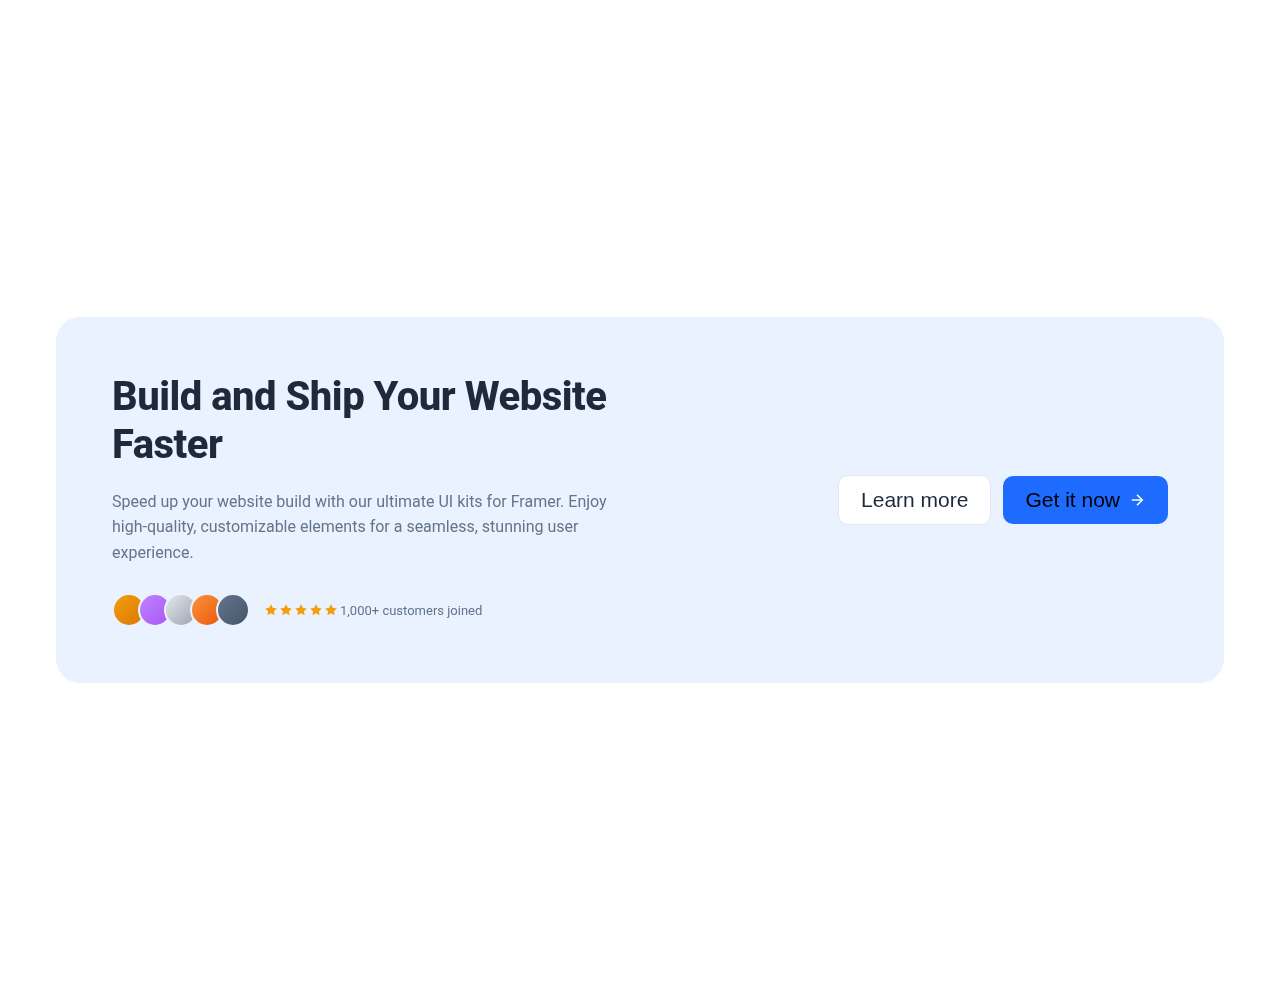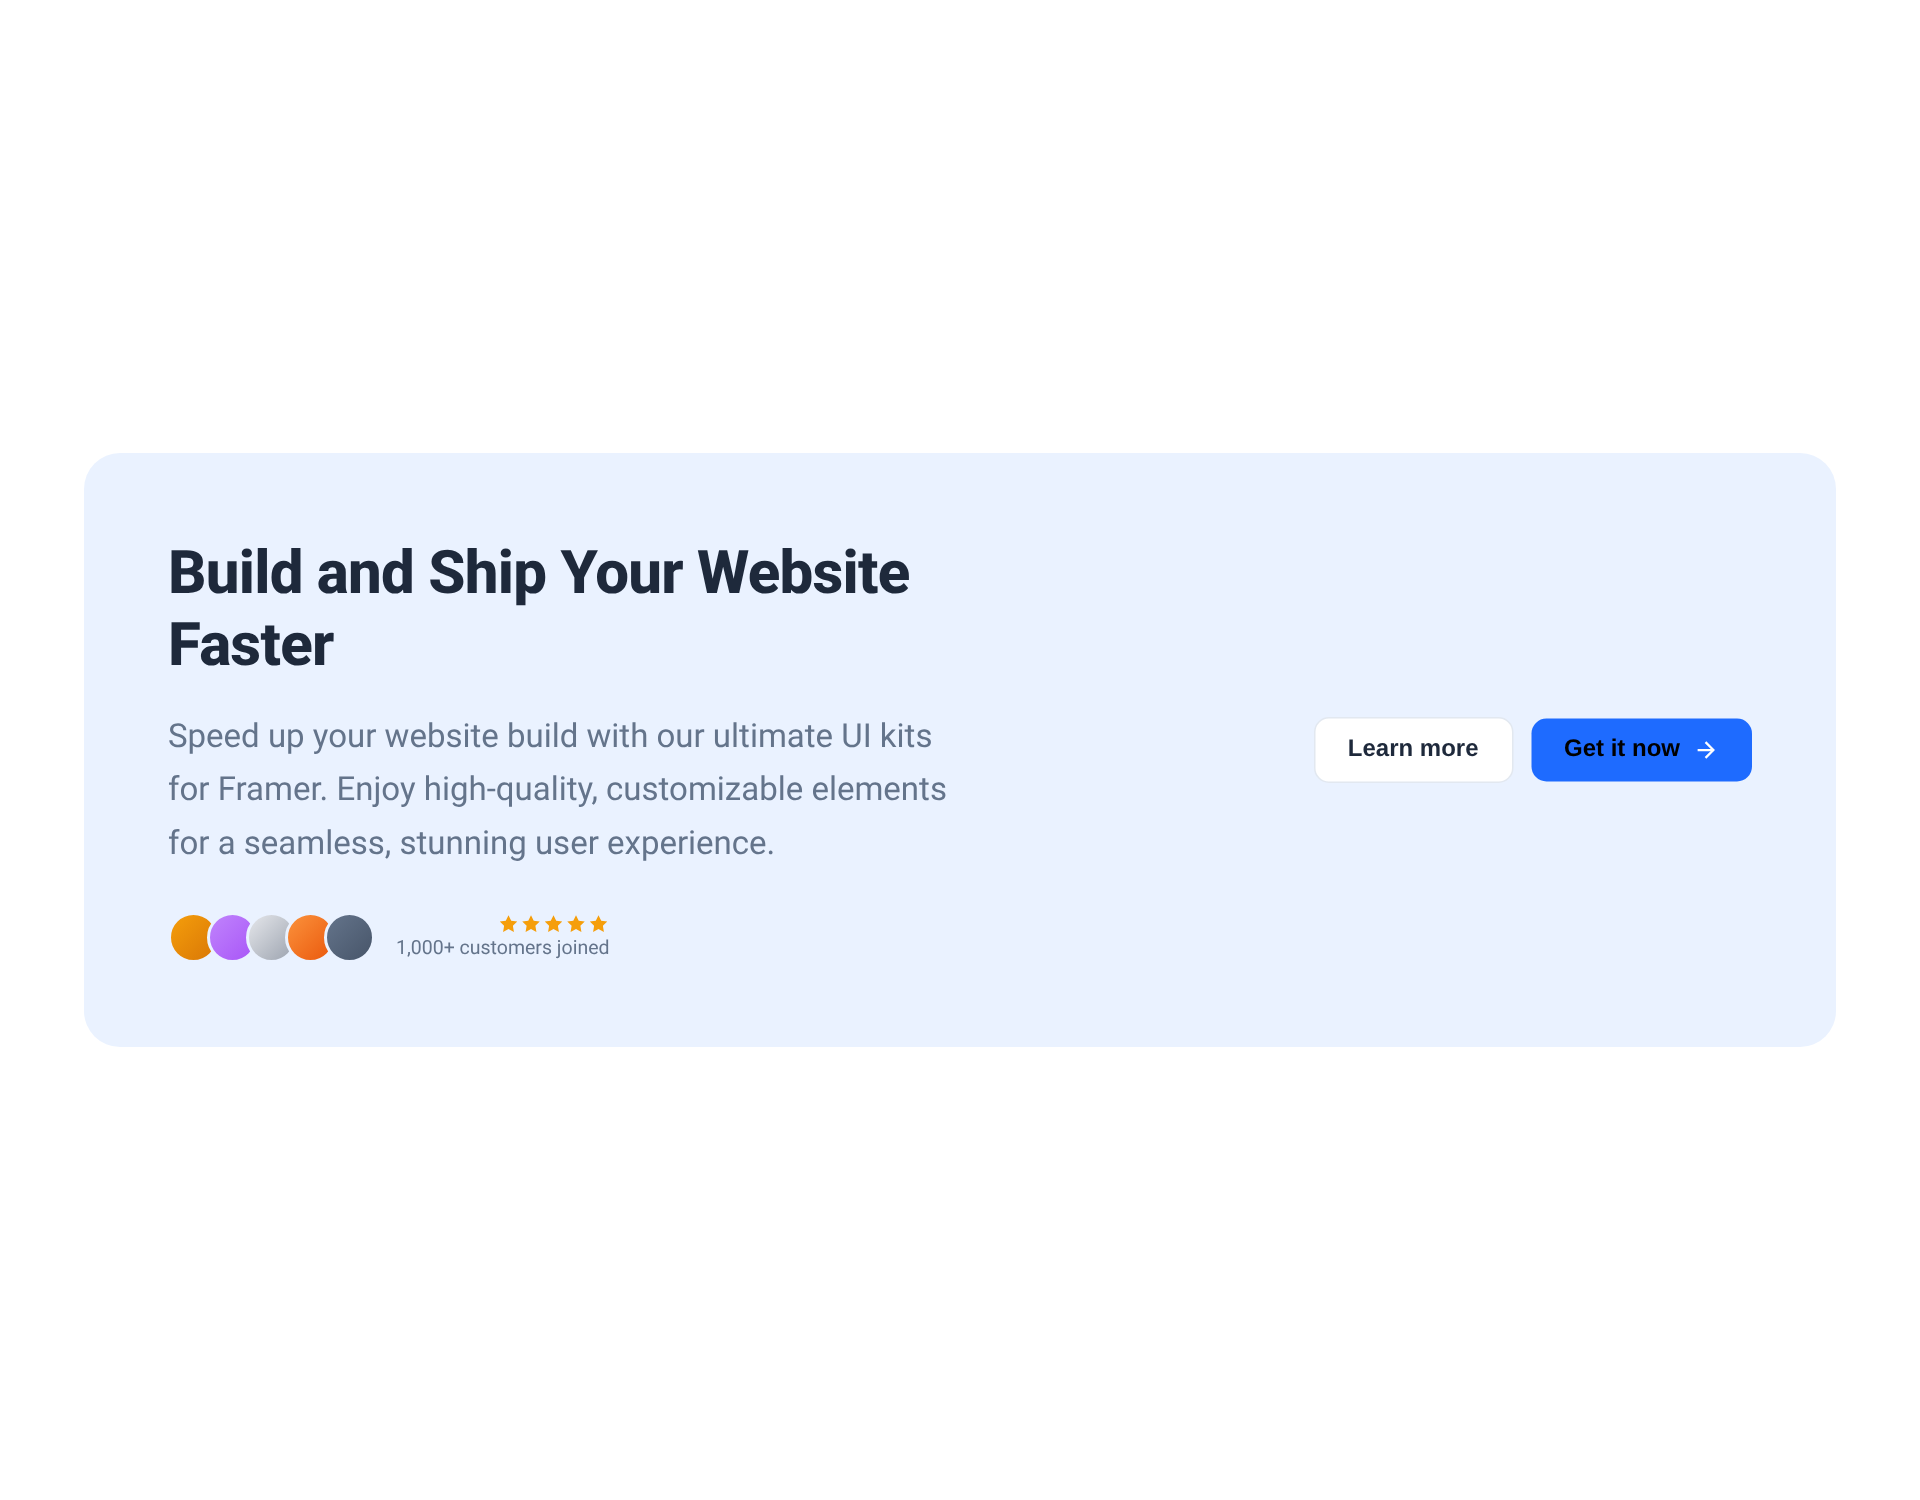--- a/index.html
+++ b/index.html
@@ -38,21 +38,21 @@
     .heading {
       font-size: 40px;
       font-weight: 800;
       color: #1e293b;
       line-height: 1.2;
       letter-spacing: -0.5px;
       margin-bottom: 20px;
     }
 
     .description {
-      font-size: 22px;
+      font-size: 16px;
       color: #64748b;
       line-height: 1.6;
       margin-bottom: 28px;
     }
 
     .social-proof {
       display: flex;
       align-items: center;
       gap: 14px;
     }
@@ -75,23 +75,22 @@
     }
 
     .avatar-1 { background: linear-gradient(135deg, #f59e0b, #d97706); }
     .avatar-2 { background: linear-gradient(135deg, #c084fc, #a855f7); }
     .avatar-3 { background: linear-gradient(135deg, #e5e7eb, #9ca3af); }
     .avatar-4 { background: linear-gradient(135deg, #fb923c, #ea580c); }
     .avatar-5 { background: linear-gradient(135deg, #64748b, #475569); }
 
     .proof-text {
       display: flex;
-      flex-direction: column;
+      flex-direction: row;
       gap: 2px;
-      align-items: flex-end;
     }
 
     .stars {
       display: flex;
       gap: 1px;
     }
 
     .star {
       width: 14px;
       height: 14px;
@@ -106,22 +105,22 @@
     .buttons {
       display: flex;
       gap: 12px;
       align-items: center;
       flex-shrink: 0;
     }
 
     .btn {
       padding: 12px 22px;
       border-radius: 10px;
-      font-size: 16px;
-      font-weight: 700;
+      font-size: 21px;
+      font-weight: 400;
       cursor: pointer;
       display: inline-flex;
       align-items: center;
       gap: 8px;
       border: none;
       white-space: nowrap;
     }
 
     .btn-secondary {
       background: #ffffff;

